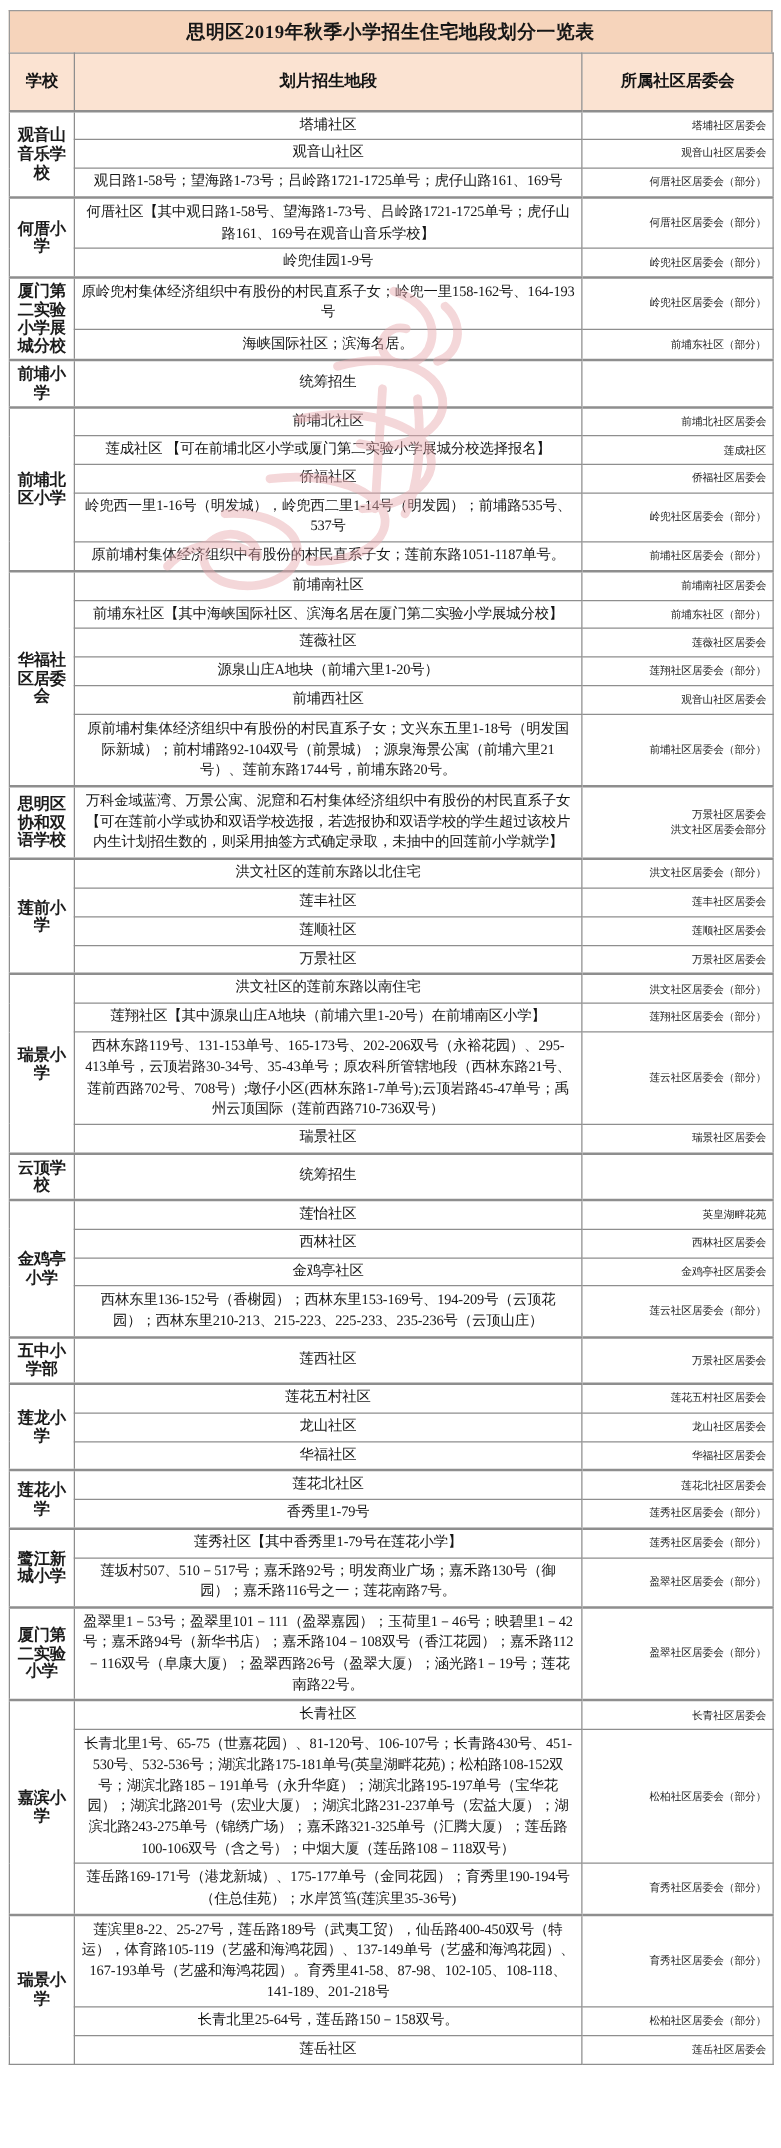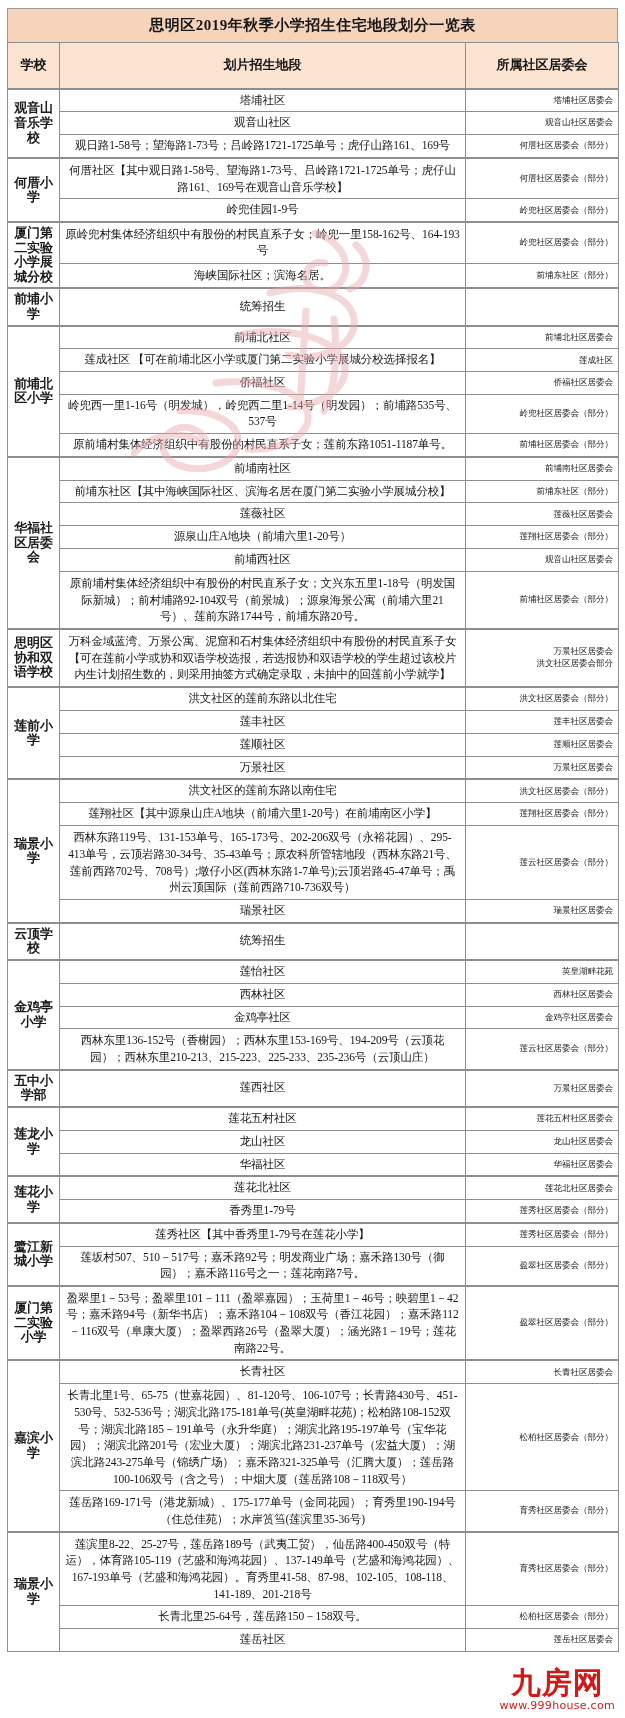--- a/index.html
+++ b/index.html
@@ -365,18 +365,14 @@
       <path d="M150 78 c44 -12 80 2 84 26 c4 26 -34 44 -66 36"></path>
       <path d="M120 120 c50 -10 96 4 104 28 c7 22 -20 42 -54 44"></path>
       <path d="M96 168 c48 -6 90 10 92 32 c2 20 -26 36 -60 34"></path>
       <path d="M186 96 l-6 96"></path>
       <path d="M214 104 c4 40 0 72 -10 92"></path>
       <path d="M60 196 c34 -2 58 12 58 30 c0 20 -28 32 -54 26 c-22 -5 -28 -26 -12 -36 c14 -9 34 0 34 14"></path>
       <path d="M14 238 c18 -20 52 -24 70 -8"></path>
     </g>
   </svg>
 
-  <div class="wm-logo">
-    <div class="mark">九房网</div>
-    <div class="url">www.999house.com</div>
-  </div>
 
 </div>
 
 </body></html>

